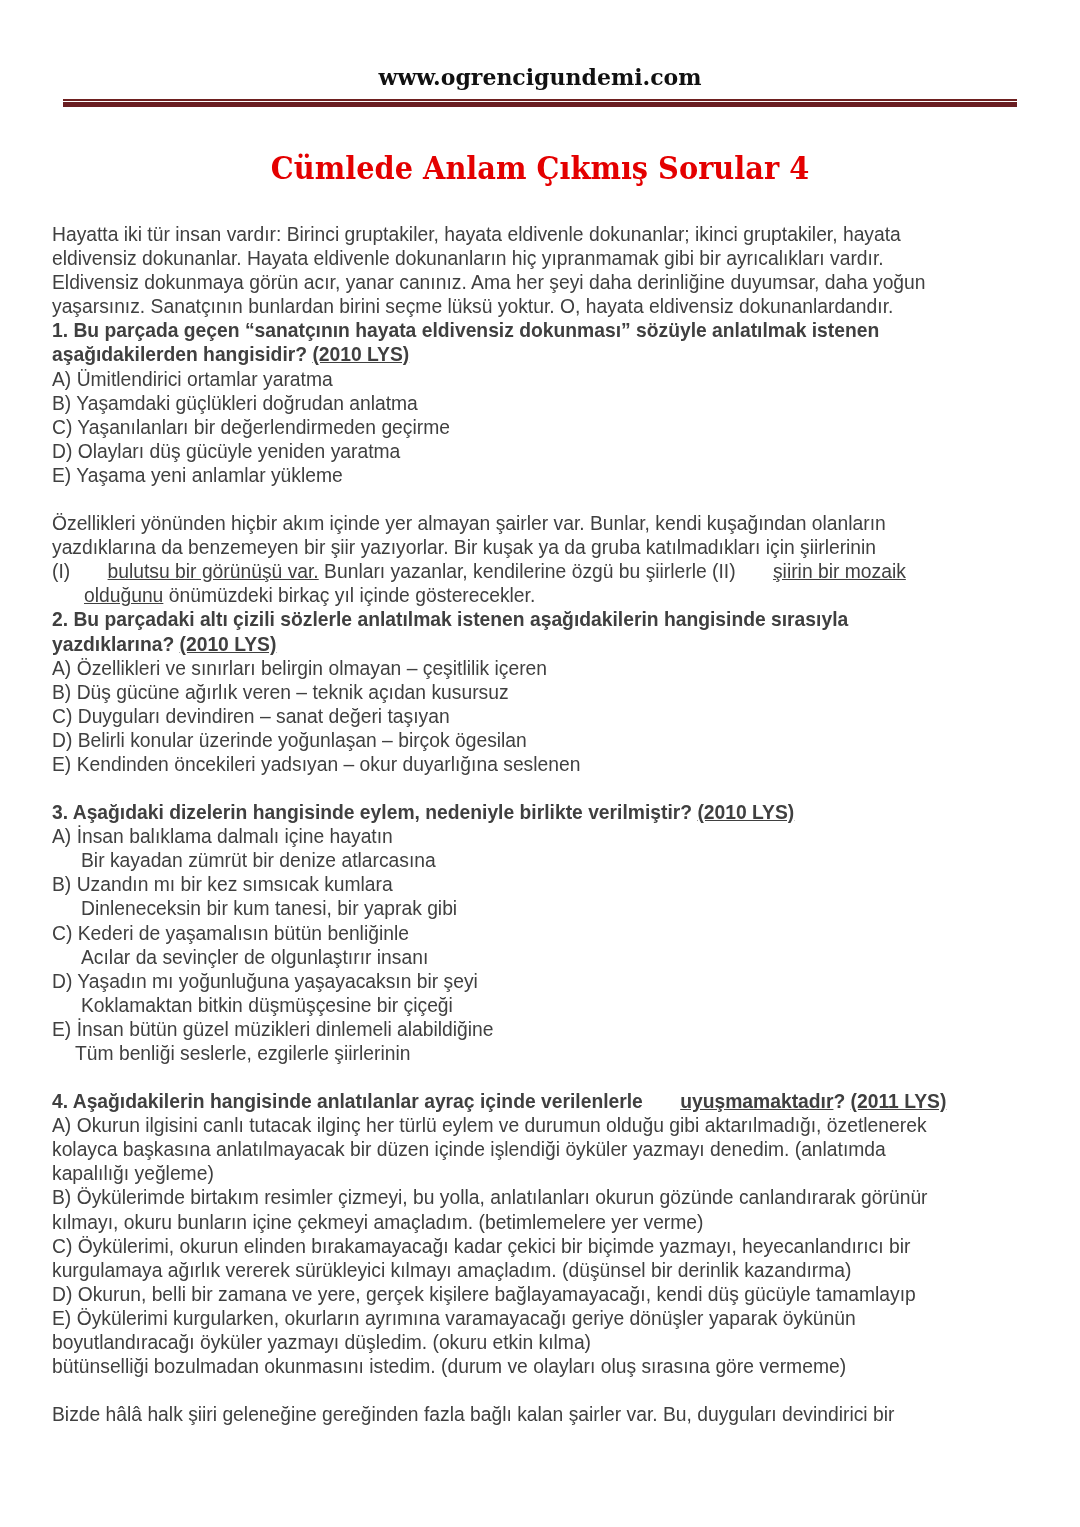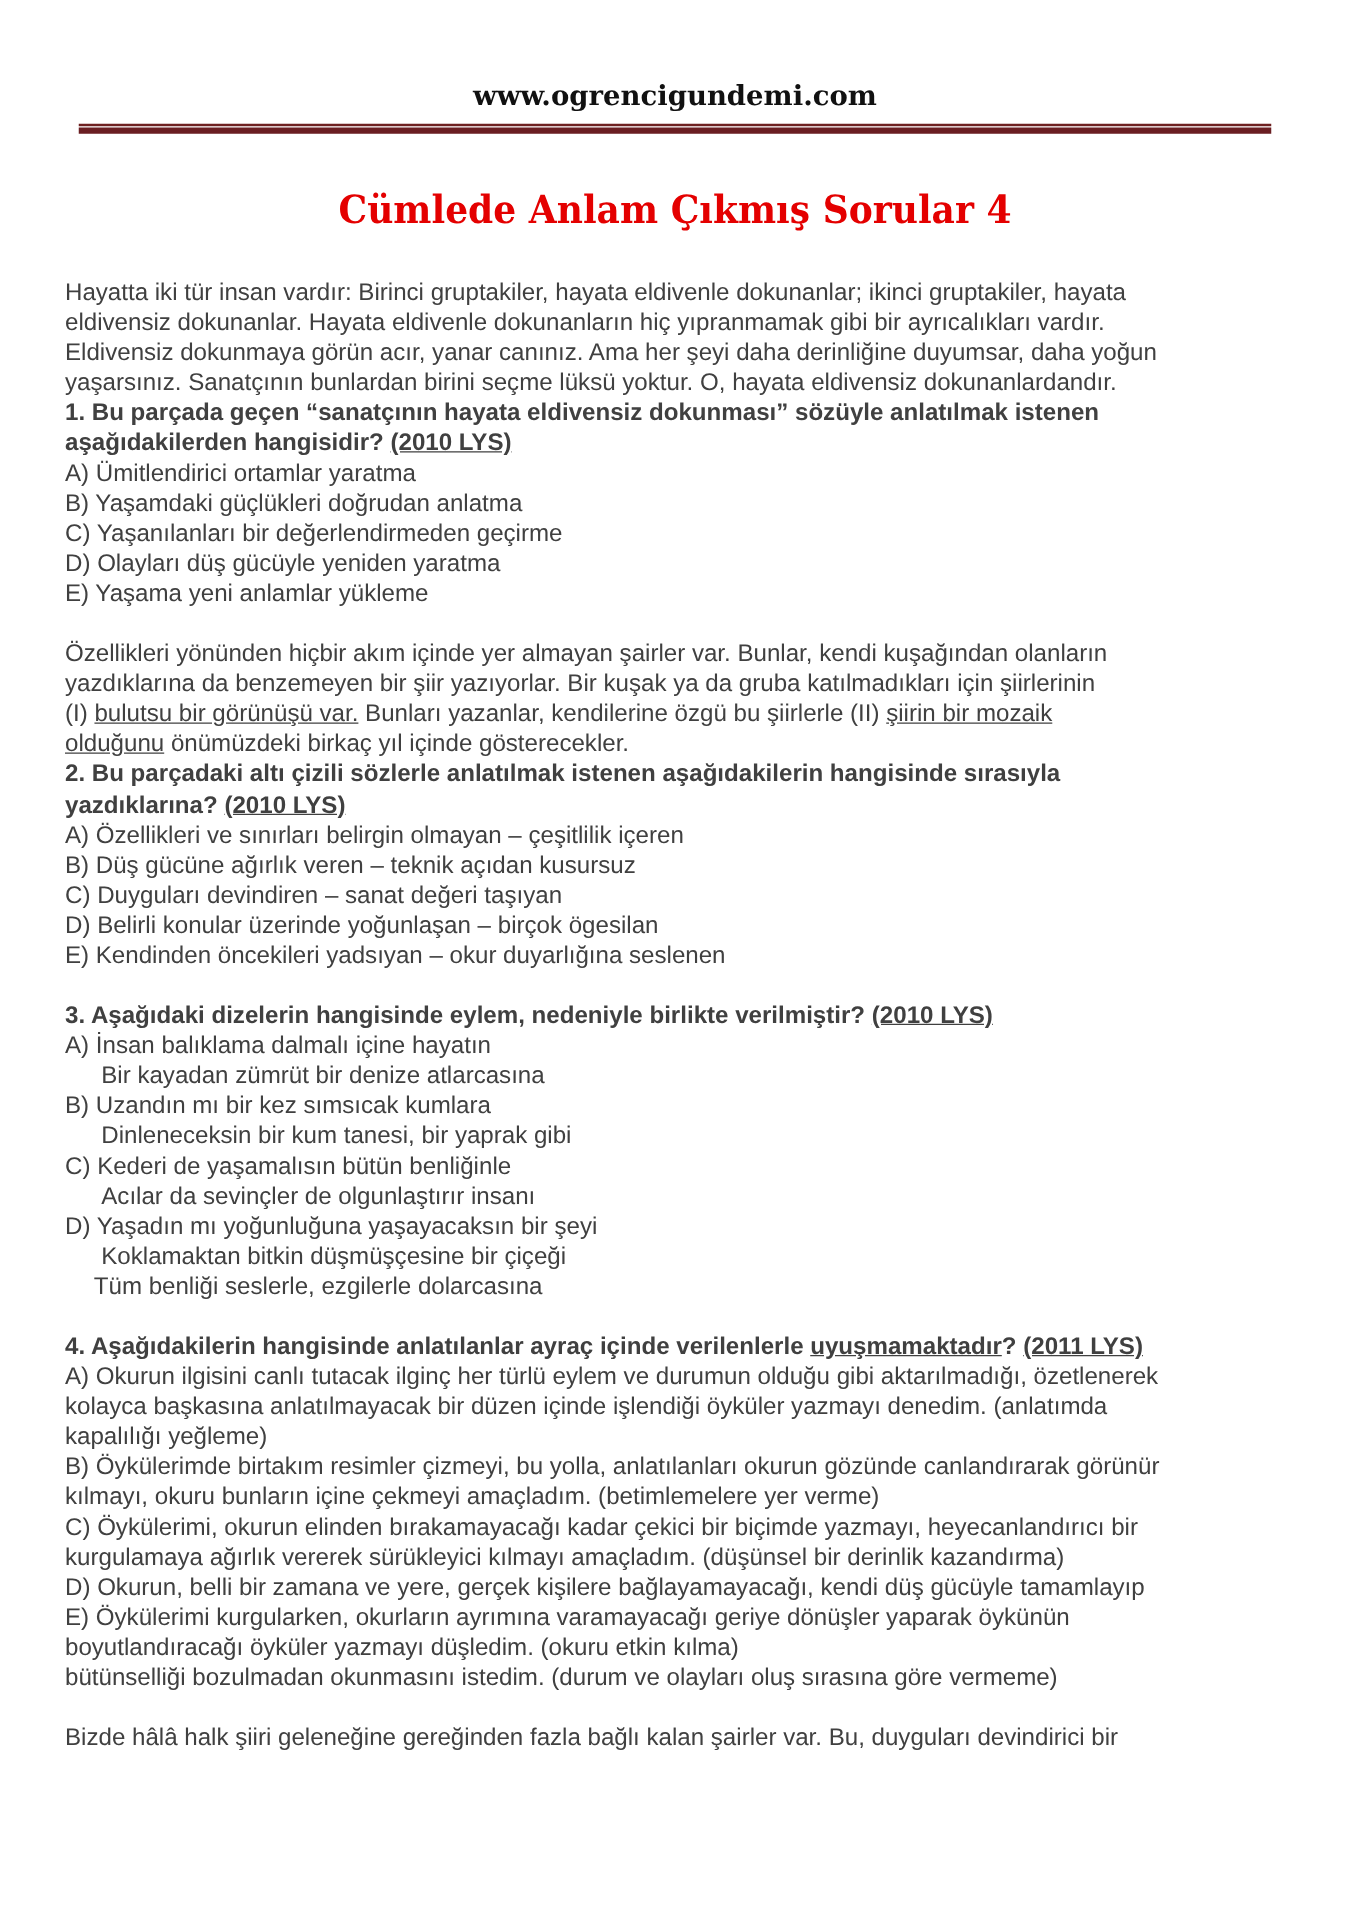--- a/index.html
+++ b/index.html
@@ -17,21 +17,21 @@
     position: absolute; left: 0; width: 1080px; top: 150px; text-align: center;
     font-family: "DejaVu Serif", "Liberation Serif", serif; font-weight: bold;
     font-size: 31px; color: #e40000; transform: scaleX(0.93); transform-origin: center;
   }
   .content {
     position: absolute; left: 52px; top: 223px; width: 960px;
     font-family: "Liberation Sans", sans-serif; font-size: 19.3px; line-height: 24.1px; color: #404040;
   }
   .content p { margin: 0; }
   .q { font-weight: bold; }
-  .u { text-decoration: underline; }
+  .u { text-decoration: underline; margin-left: 32px; }
   .gap { height: 24px; }
   .indent { padding-left: 29px; }
   .indent2 { padding-left: 23px; }
   .src { font-weight: bold; text-decoration: underline; }
 </style>
 </head>
 <body>
 
 <div class="page">
   <div class="site-url">www.ogrencigundemi.com</div>
@@ -74,21 +74,22 @@
     <div>
       <p class="q"><span>3. Aşağıdaki dizelerin hangisinde eylem, nedeniyle birlikte verilmiştir?</span> <span class="src">(2010 LYS)</span></p>
       <p>A) İnsan balıklama dalmalı içine hayatın</p>
       <p class="indent">Bir kayadan zümrüt bir denize atlarcasına</p>
       <p>B) Uzandın mı bir kez sımsıcak kumlara</p>
       <p class="indent">Dinleneceksin bir kum tanesi, bir yaprak gibi</p>
       <p>C) Kederi de yaşamalısın bütün benliğinle</p>
       <p class="indent">Acılar da sevinçler de olgunlaştırır insanı</p>
       <p>D) Yaşadın mı yoğunluğuna yaşayacaksın bir şeyi</p>
       <p class="indent">Koklamaktan bitkin düşmüşçesine bir çiçeği</p>
-      <p class="indent2">Tüm benliği seslerle, ezgilerle dolarcasına</p>
+      <p>E) İnsan bütün güzel müzikleri dinlemeli alabildiğine</p>
+      <p class="indent2">Tüm benliği seslerle, ezgilerle şiirlerinin</p>
     </div>
     <div class="gap"></div>
 
     <div>
       <p class="q"><span>4. Aşağıdakilerin hangisinde anlatılanlar ayraç içinde verilenlerle </span><span class="u">uyuşmamaktadır</span><span>?</span> <span class="src">(2011 LYS)</span></p>
       <p>A) Okurun ilgisini canlı tutacak ilginç her türlü eylem ve durumun olduğu gibi aktarılmadığı, özetlenerek</p>
       <p>kolayca başkasına anlatılmayacak bir düzen içinde işlendiği öyküler yazmayı denedim. (anlatımda</p>
       <p>kapalılığı yeğleme)</p>
       <p>B) Öykülerimde birtakım resimler çizmeyi, bu yolla, anlatılanları okurun gözünde canlandırarak görünür</p>
       <p>kılmayı, okuru bunların içine çekmeyi amaçladım. (betimlemelere yer verme)</p>

